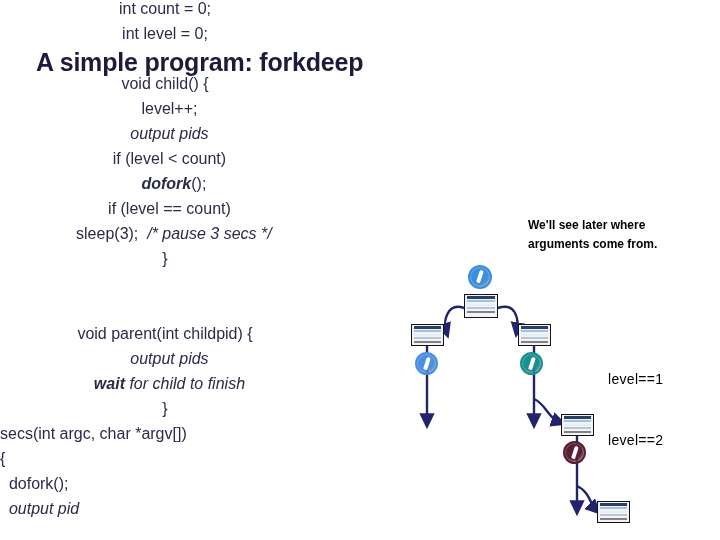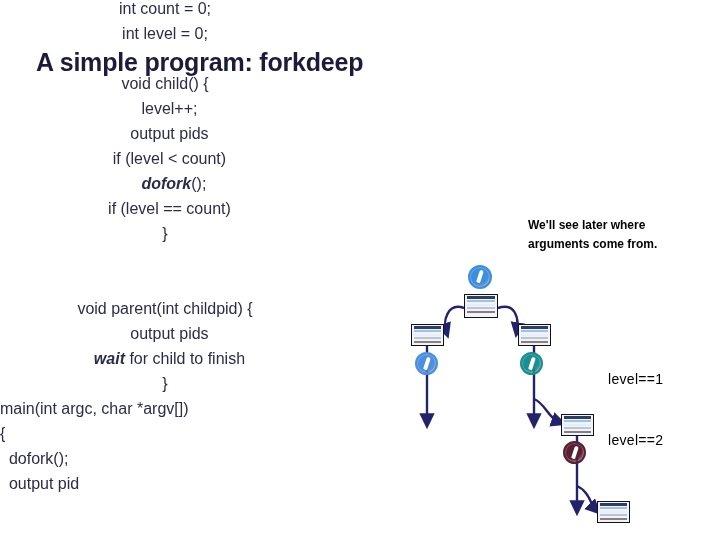--- a/index.html
+++ b/index.html
@@ -32,21 +32,21 @@
     font-size: 25px;
     font-weight: bold;
     letter-spacing: -0.2px;
     color: #1b1b3a;
     white-space: nowrap;
   }
   #code-left  { left: 45px;  top: 113px; width: 330px; text-align: center; }
   #code-right { left: 392px; top: 122px; width: 300px; }
   .codeline { height: 25px; white-space: pre; }
   .codeline.blank { height: 25px; }
-  .it  { }
+  .it  { font-style: italic; }
   .bd  { font-weight: bold; font-style: italic; }
   .bdit { font-weight: bold; font-style: italic; margin-top: 18px; }
 
   
   #annotation {
     position: absolute;
     left: 528px;
     top: 216px;
     width: 190px;
     font-size: 12px;
@@ -121,31 +121,32 @@
   <div id="code-left">
       <div class="codeline"><span>int count = 0;</span></div>
       <div class="codeline"><span>int level = 0;</span></div>
       <div class="codeline blank">&nbsp;</div>
       <div class="codeline"><span>void child() {</span></div>
       <div class="codeline"><span>  level++;</span></div>
       <div class="codeline"><span>  </span><span class="it">output pids</span></div>
       <div class="codeline"><span>  if (level &lt; count)</span></div>
       <div class="codeline"><span>    </span><span class="bd">dofork</span><span>();</span></div>
       <div class="codeline"><span>  if (level == count)</span></div>
+      <div class="codeline"><span>    sleep(3);  </span><span class="it">/* pause 3 secs */</span></div>
       <div class="codeline"><span>}</span></div>
       <div class="codeline blank">&nbsp;</div>
       <div class="codeline blank">&nbsp;</div>
       <div class="codeline"><span>void parent(int childpid) {</span></div>
       <div class="codeline"><span>  </span><span class="it">output pids</span></div>
       <div class="codeline"><span>  </span><span class="bdit">wait</span><span class="it"> for child to finish</span></div>
       <div class="codeline"><span>}</span></div>
     </div>
 
   <div id="code-right">
-      <div class="codeline"><span>main(int argc, char *argv[])</span></div>
+      <div class="codeline"><span>secs(int argc, char *argv[])</span></div>
       <div class="codeline"><span>{</span></div>
       <div class="codeline"><span>  dofork();</span></div>
       <div class="codeline"><span>  </span><span class="it">output pid</span></div>
     </div>
 
   <div id="annotation">
     <div>We'll see later where</div>
     <div>arguments come from.</div>
   </div>
 

